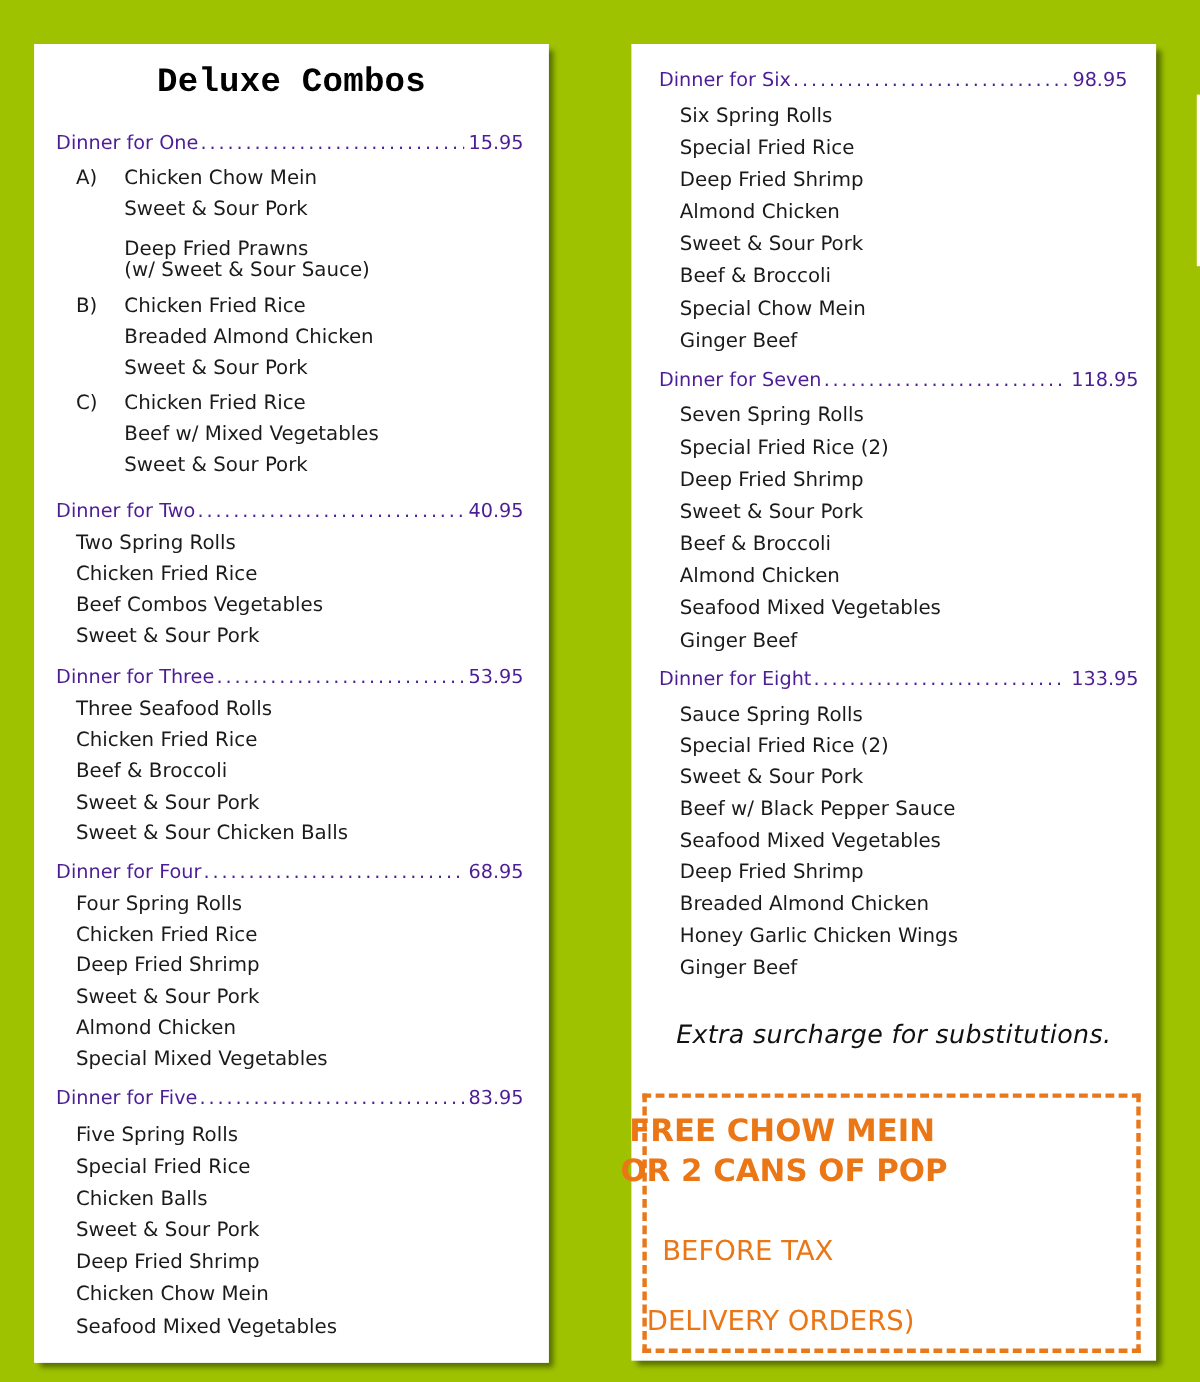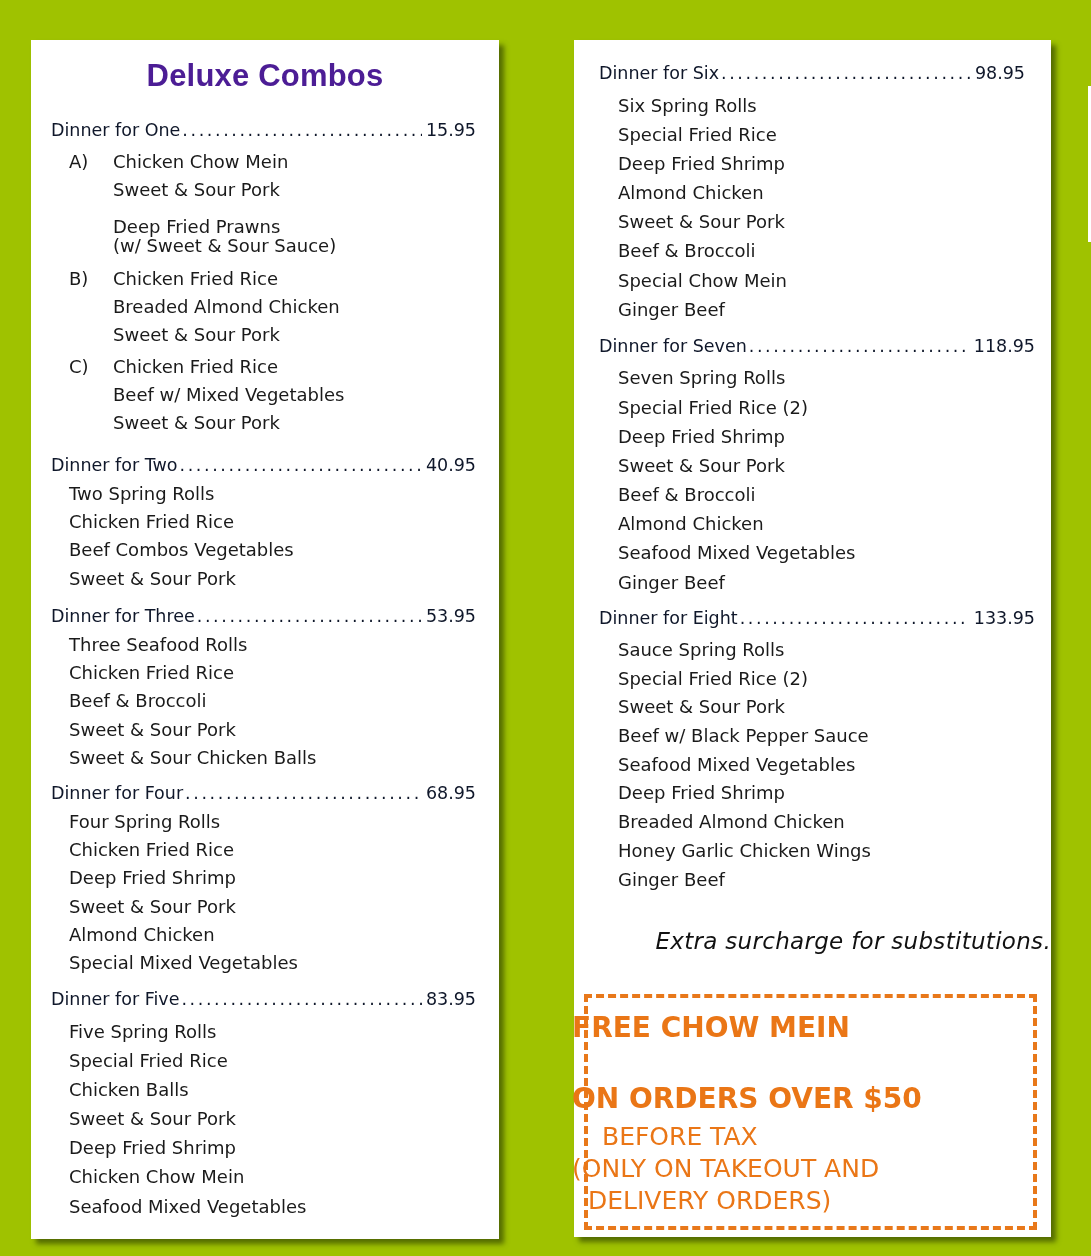--- a/index.html
+++ b/index.html
@@ -14,36 +14,36 @@
     box-shadow: 5px 5px 5px rgba(60,80,0,0.75);
   }
   #panel-left { left: 31px; top: 40px; width: 468px; height: 1199px; }
   #panel-right { left: 574px; top: 40px; width: 477px; height: 1197px; }
   .edge-strip {
     position: absolute; left: 1088px; top: 86px; width: 3px; height: 156px;
     background: #ffffff;
   }
   .title {
     position: absolute; left: 0; top: 58px; width: 468px; text-align: center;
-    font-family: Liberation Sans, sans-serif; font-weight: bold; font-size: 31px;
-    color: #4c1d95; letter-spacing: 0.2px;
+    font-family: Liberation Mono, monospace; font-weight: bold; font-size: 31px;
+    color: #000000; letter-spacing: 0.2px;
   }
   .hdr {
     position: absolute; display: flex; align-items: baseline;
-    font-size: 17.5px; color: #0f172a; white-space: nowrap; justify-content: center;
+    font-size: 17.5px; color: #4c1d95; white-space: nowrap; justify-content: center;
   }
   .hdr .name { flex: 0 0 auto; }
   .hdr .dots { flex: 1 1 auto; overflow: hidden; letter-spacing: 2.6px; padding-left: 2px; }
   .hdr .price { flex: 0 0 auto; padding-left: 4px; }
   .item {
     position: absolute; font-size: 18px; color: #1a1a1a; white-space: nowrap;
   }
   .label { position: absolute; font-size: 18px; color: #1a1a1a; }
   .note {
-    position: absolute; left: 574px; top: 928px; width: 477px; text-align: right;
+    position: absolute; left: 574px; top: 928px; width: 477px; text-align: center;
     font-size: 23px; font-style: italic; color: #111; letter-spacing: 0.3px;
   }
   .promo {
     position: absolute; left: 584px; top: 994px; width: 453px; height: 236px;
     border: 4px dashed #e8781a; box-sizing: border-box;
   }
   .promo-line {
     position: absolute; width: 100%; text-align: left; color: #ea7616;
     font-size: 27px; white-space: nowrap;
   }
@@ -163,17 +163,16 @@
 <div class="item" style="left:618px;top:754px">Seafood Mixed Vegetables</div>
 <div class="item" style="left:618px;top:782px">Deep Fried Shrimp</div>
 <div class="item" style="left:618px;top:811px">Breaded Almond Chicken</div>
 <div class="item" style="left:618px;top:840px">Honey Garlic Chicken Wings</div>
 <div class="item" style="left:618px;top:869px">Ginger Beef</div>
 
 <div class="note">Extra surcharge for substitutions.</div>
 
 <div class="promo">
   <div class="promo-line bold" style="top:13px;left:-16px">FREE CHOW MEIN</div>
-  <div class="promo-line bold" style="top:84px;left:-16px">ON ORDERS OVER $50</div>
+  <div class="promo-line bold" style="top:50px;left:-24px">OR 2 CANS OF POP</div>
   <div class="promo-line" style="top:124px;left:14px;font-size:25px">BEFORE TAX</div>
-  <div class="promo-line" style="top:156px;left:-16px;font-size:25px">(ONLY ON TAKEOUT AND</div>
   <div class="promo-line" style="top:188px;left:0px;font-size:25px">DELIVERY ORDERS)</div>
 </div>
 
 </body></html>

